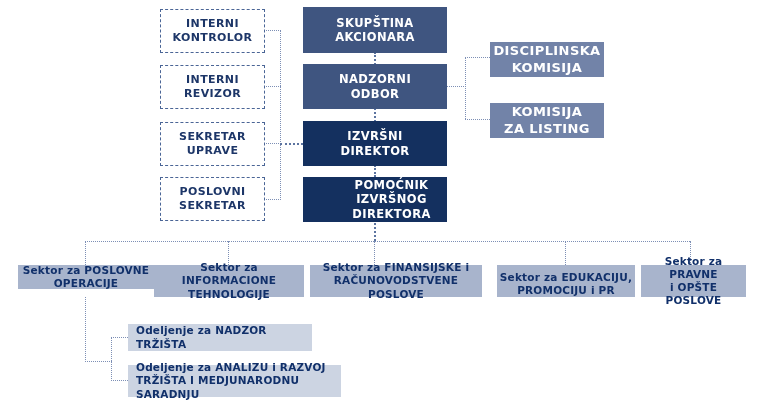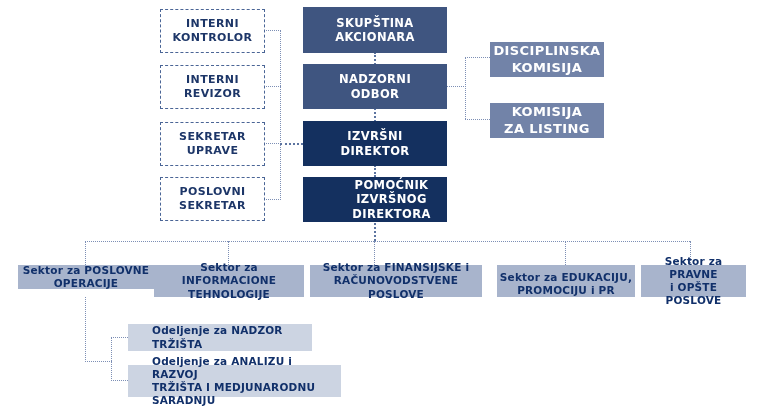--- a/index.html
+++ b/index.html
@@ -71,21 +71,21 @@
     letter-spacing: 0.2px;
   }
   
   .node.dept {
     background: #ccd4e2;
     color: #11306a;
     font-size: 10.5px;
     font-weight: 700;
     justify-content: flex-start;
     text-align: left;
-    padding-left: 24px;
+    padding-left: 8px;
     letter-spacing: 0.2px;
   }
 
   
   .conn {
     position: absolute;
     z-index: 1;
   }
   .conn.v {
     border-left: 2px dotted #5c74a0;

